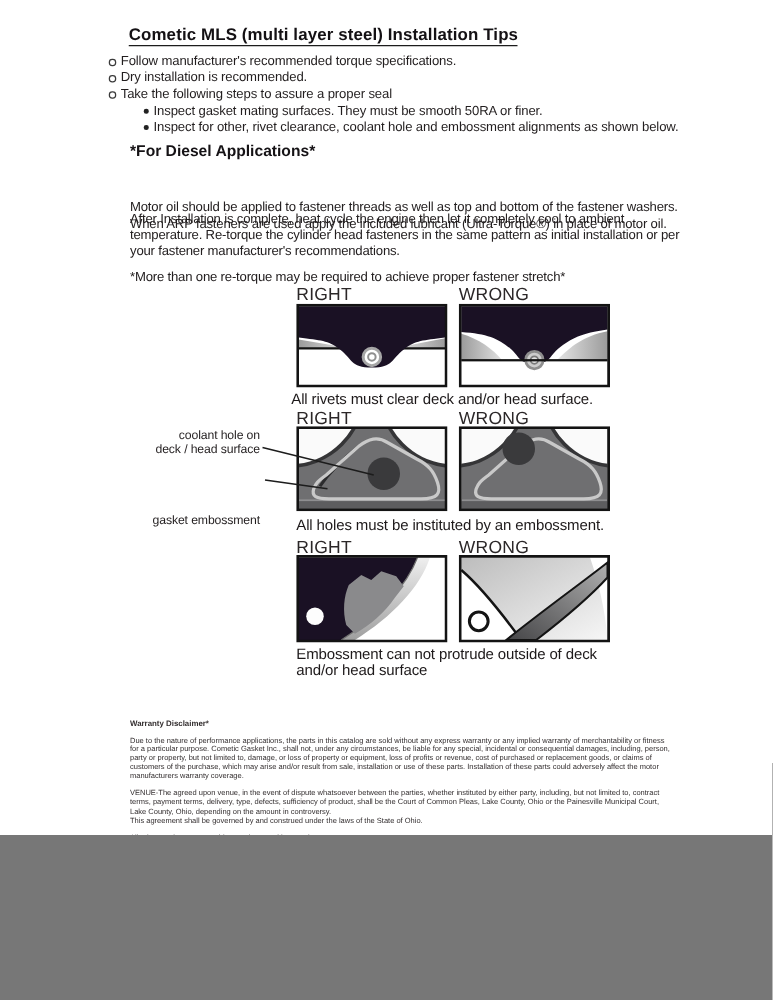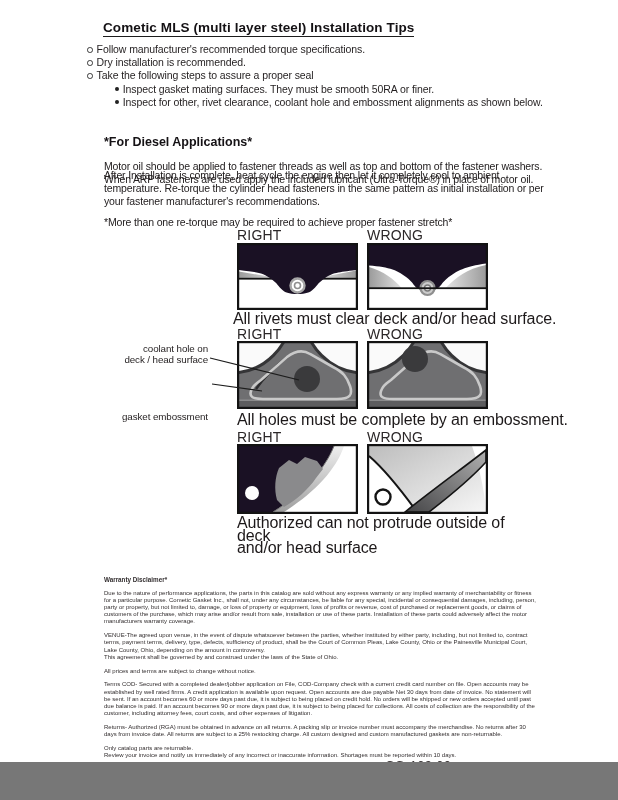--- a/index.html
+++ b/index.html
@@ -1,40 +1,40 @@
 <!DOCTYPE html>
 <html><head>
 <meta charset="utf-8">
 <style>
   html,body{margin:0;padding:0;background:#777;}
   .page{
-    position:relative;width:618px;height:762px;background:#ffffff;
+    position:relative;width:618px;height:668px;background:#ffffff;
     font-family:"Liberation Sans", sans-serif;color:#221e1f;overflow:hidden;
     margin:0 auto;
   }
   .abs{position:absolute;}
   .page-title{
     left:103px;top:20px;font-size:13.5px;font-weight:bold;color:#141114;
     border-bottom:1.6px solid #1c1c1c;padding-bottom:1px;letter-spacing:.1px;
     white-space:nowrap;
   }
   .bullets{left:87px;top:43px;font-size:10.5px;line-height:13.2px;letter-spacing:-.1px;}
   .b-row{display:flex;align-items:flex-start;white-space:nowrap;}
   .o-marker{width:3.6px;height:3.6px;border:1.1px solid #3a3a3a;border-radius:50%;
     display:inline-block;margin:4px 4px 0 0;flex:0 0 auto;}
   .dot-marker{width:3.8px;height:3.8px;background:#222;border-radius:50%;
     display:inline-block;margin:4.4px 4px 0 0;flex:0 0 auto;}
   .sub{padding-left:28px;}
-  .diesel-head{left:104px;top:114px;font-size:12.5px;font-weight:bold;color:#151215;margin-top:21px;}
+  .diesel-head{left:104px;top:114px;font-size:12.5px;font-weight:bold;color:#151215;}
   .body-par{left:104px;width:442px;font-size:10.5px;line-height:12.8px;letter-spacing:-.15px;color:#242021;}
   .p1{top:132px;margin-top:28px;}
   .p2{top:169px;}
   .p3{top:216px;}
   .rw-label{font-size:14px;color:#2b2728;width:121px;text-align:left;letter-spacing:.2px;}
-  .caption{font-size:16px;color:#1d191a;letter-spacing:-.1px;white-space:pre-line;line-height:12.5px;}
+  .caption{font-size:12px;color:#1d191a;letter-spacing:-.1px;white-space:pre-line;line-height:12.5px;}
   .diag{display:block;}
   .ann{width:118px;text-align:right;font-size:9.8px;line-height:10.8px;color:#211d1e;
     letter-spacing:-.1px;white-space:pre-line;}
   .legal{left:104px;top:576px;width:432px;font-size:6px;line-height:7.1px;color:#332e2f;letter-spacing:0;}
   .legal h4{font-size:6.3px;margin:0 0 7px 0;font-weight:bold;}
   .legal p{margin:0 0 6.8px 0;white-space:pre-line;}
   .footer-code{left:385px;top:758px;font-size:13px;color:#3b3637;letter-spacing:.3px;}
 </style>
 </head>
 <body>
@@ -165,21 +165,21 @@
       <rect x="0" y="58.5" width="121" height="1.4" fill="#8e8e90"></rect>
       <rect x="0" y="60" width="121" height="8" fill="#5d5d5f"></rect>
       <circle cx="-6" cy="-28" r="60" fill="#fafafa" stroke="#353537" stroke-width="3"></circle>
       <circle cx="127" cy="-28" r="60" fill="#fafafa" stroke="#353537" stroke-width="3"></circle>
       <path d="M14,50 C12,56 16,58 26,58 L100,58 C113,58 116,54 113,45 C110,36 106,31 96,26 L73,13 C65,8 58,10 50,16 L24,39 C17,44 15.5,46 14,50 Z" fill="none" stroke="#c9c9c9" stroke-width="2.6"></path>
       <circle cx="48" cy="18" r="13" fill="#3a3a3c"></circle>
     </g>
     <rect x="1.1" y="1.1" width="118.8" height="65.8" fill="none" stroke="#131313" stroke-width="2.2"></rect>
   </svg>
 
-  <div class="abs caption" style="left:237px;top:414px;">All holes must be complete by an embossment.</div>
+  <div class="abs caption" style="left:237px;top:414px;">All holes must be instituted by an embossment.</div>
 
   <div class="abs rw-label" style="left:237px;top:429px;">RIGHT</div>
   <div class="abs rw-label" style="left:367px;top:429px;">WRONG</div>
 
   <svg class="abs diag" style="left:237px;top:444px;" width="121" height="70" viewBox="0 0 121 70">
     <rect x="0" y="0" width="121" height="70" fill="#ffffff"></rect>
     <path d="M2,2 L97,2 C89,23 68,48 36,68 L2,68 Z" fill="#1a1124"></path>
     <path d="M97,2 C89,23 68,48 36,68 L47,68 C77,49 99,26 107,2 Z" fill="url(#gStripe)"></path>
     <path d="M97,2 C89,23 68,48 36,68" stroke="#6e6e6e" stroke-width="1" fill="none"></path>
     <path d="M42,24 L52,16 L60,20 L68,13 L80,17 L86,25 L79,34 C71,46 59,56 47,63 L40,56 C37,45 38,33 42,24 Z" fill="#8a8a8c"></path>
@@ -189,21 +189,21 @@
 
   <svg class="abs diag" style="left:367px;top:444px;" width="121" height="70" viewBox="0 0 121 70">
     <rect x="0" y="0" width="121" height="70" fill="#ffffff"></rect>
     <path d="M2,2 L105,2 C112,22 117,44 119,66 L119,68 L50,68 C34,46 16,24 2,12 Z" fill="url(#gBand)"></path>
     <path d="M2,12 C16,24 34,46 50,68" stroke="#141414" stroke-width="2" fill="none"></path>
     <path d="M119,6 C96,24 68,44 38,68 L62,68 C88,48 108,30 119,18 Z" fill="url(#gEmbo)" stroke="#141414" stroke-width="1.6"></path>
     <circle cx="16" cy="53" r="7.5" fill="#ffffff" stroke="#141414" stroke-width="2.4"></circle>
     <rect x="1.1" y="1.1" width="118.8" height="67.8" fill="none" stroke="#131313" stroke-width="2.2"></rect>
   </svg>
 
-  <div class="abs caption" style="left:237px;top:517px;width:270px;">Authorized can not protrude outside of deck
+  <div class="abs caption" style="left:237px;top:517px;width:270px;">Embossment can not protrude outside of deck
 and/or head surface</div>
 
   <div class="abs legal">
     <h4>Warranty Disclaimer*</h4>
     <p>Due to the nature of performance applications, the parts in this catalog are sold without any express warranty or any implied warranty of merchantability or fitness for a particular purpose.  Cometic Gasket Inc., shall not, under any circumstances, be liable for any special, incidental or consequential damages, including, person, party or property, but not limited to, damage, or loss of property or equipment, loss of profits or revenue, cost of purchased or replacement goods, or claims of customers of the purchase, which may arise and/or result from sale, installation or use of these parts.  Installation of these parts could adversely affect the motor manufacturers warranty coverage.</p>
     <p>VENUE-The agreed upon venue, in the event of dispute whatsoever between the parties, whether instituted by either party, including, but not limited to, contract terms, payment terms, delivery, type, defects, sufficiency of product, shall be the Court of Common Pleas, Lake County, Ohio or the Painesville Municipal Court, Lake County, Ohio, depending on the amount in controversy.
 This agreement shall be governed by and construed under the laws of the State of Ohio.</p>
     <p>All prices and terms are subject to change without notice.</p>
     <p>Terms COD- Secured with a completed dealer/jobber application on File, COD-Company check with a current credit card number on file.  Open accounts may be established by well rated firms.  A credit application is available upon request.  Open accounts are due payable Net 30 days from date of invoice.  No statement will be sent.  If an account becomes 60 or more days past due, it is subject to being placed on credit hold.  No orders will be shipped or new orders accepted until past due balance is paid.  If an account becomes 90 or more days past due, it is subject to being placed for collections.  All costs of collection are the responsibility of the customer, including attorney fees, court costs, and other expenses of litigation.</p>
     <p>Returns- Authorized (RGA) must be obtained in advance on all returns.  A packing slip or invoice number must accompany the merchandise.  No returns after 30 days from invoice date.  All returns are subject to a 25% restocking charge.  All custom designed and custom manufactured gaskets are non-returnable.</p>

